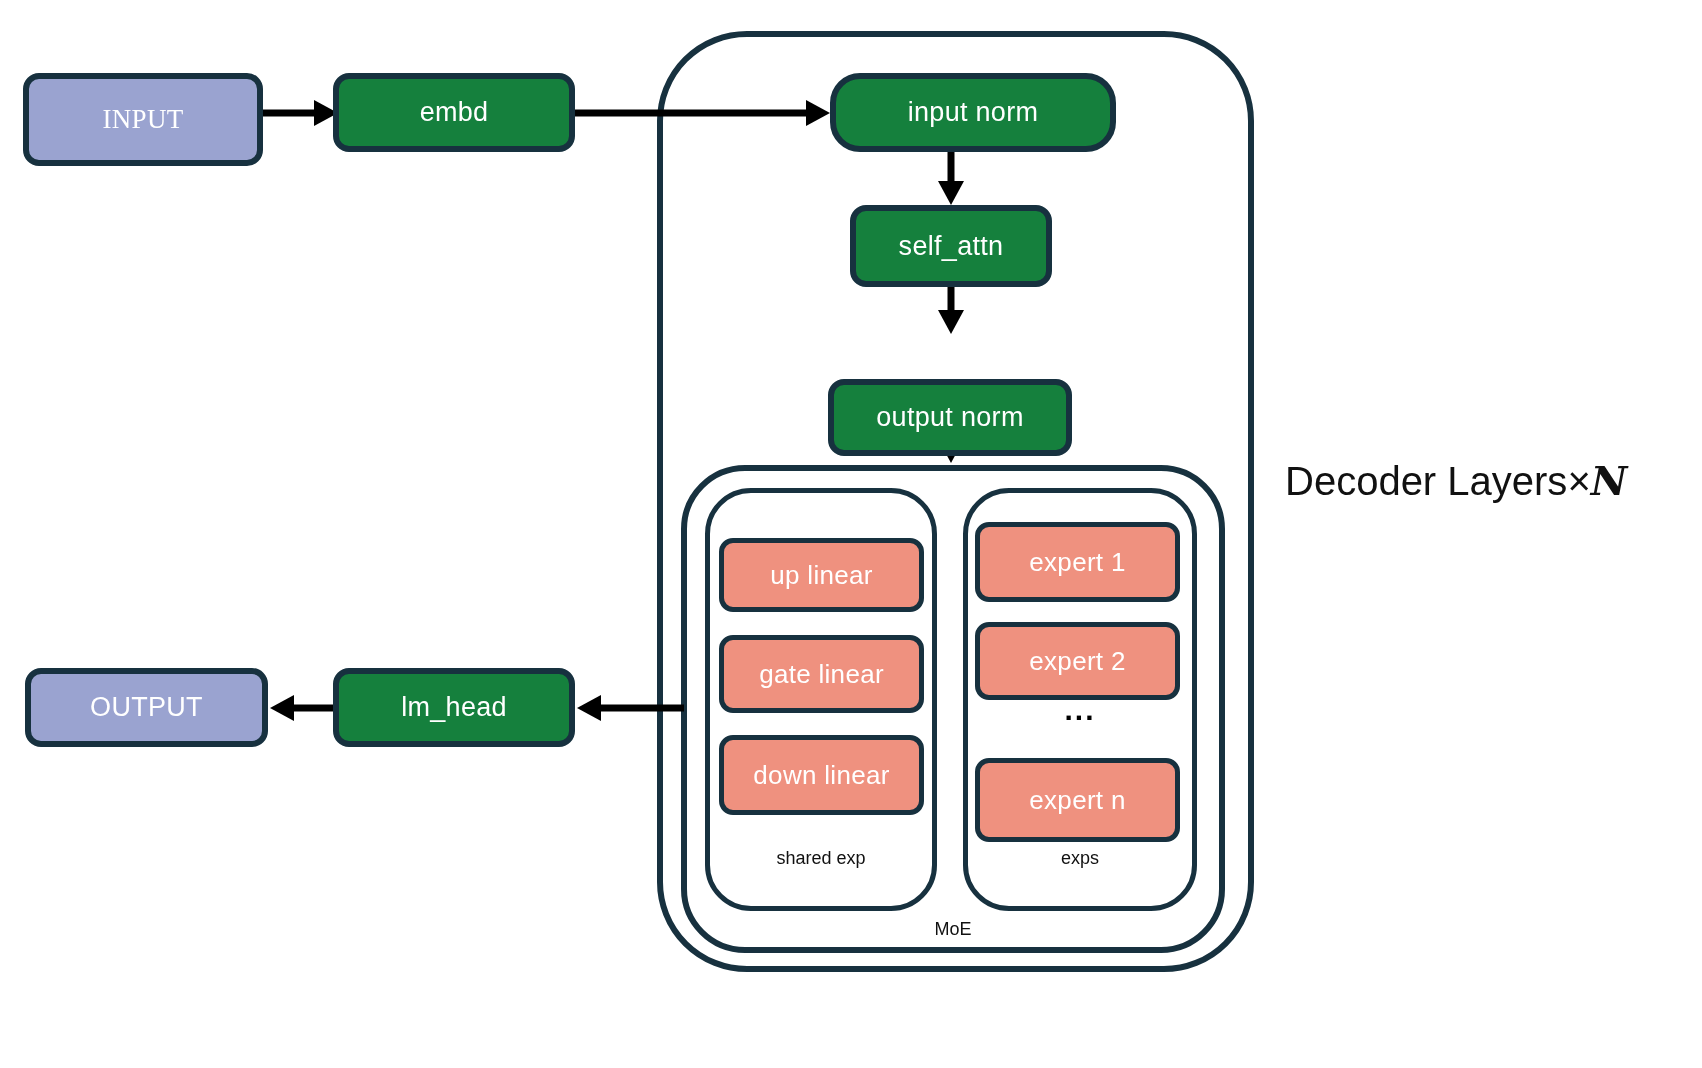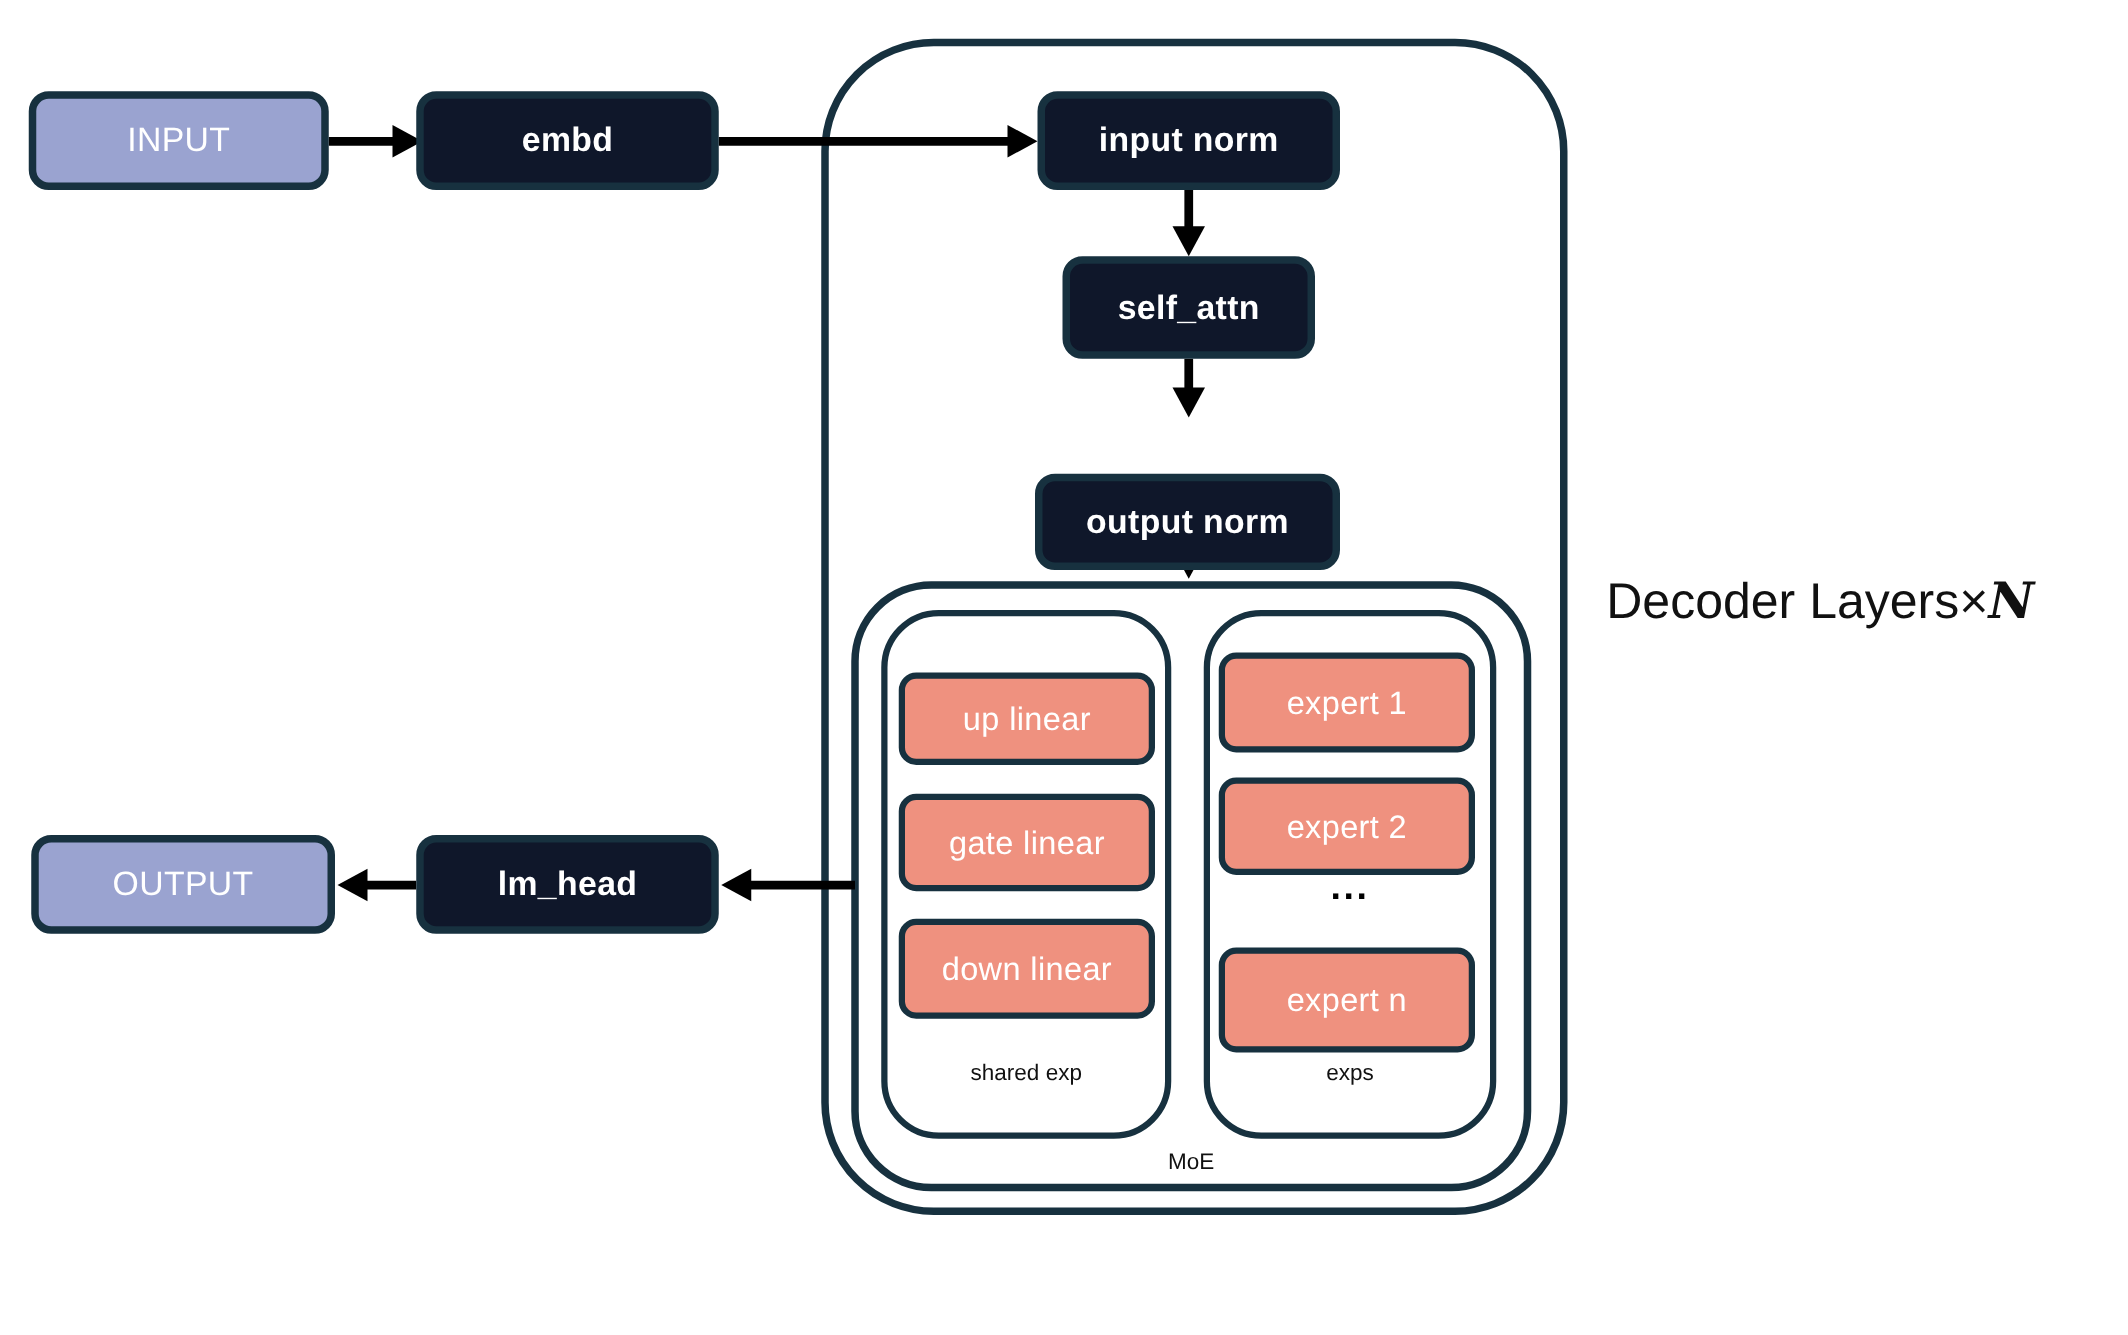--- a/index.html
+++ b/index.html
@@ -26,21 +26,21 @@
   
   .node{
     position:absolute;
     box-sizing:border-box;
     border:6px solid #17313F;
     border-radius:16px;
     display:flex;align-items:center;justify-content:center;
     color:#ffffff;font-size:27px;letter-spacing:0.3px;
     z-index:10;
   }
-  .salmon{background:#0f172a;font-weight:bold;}
+  .salmon{background:#15803d;}
   .purple{background:#9AA3D0;}
   .small-node{
     position:absolute;
     box-sizing:border-box;
     border:5px solid #17313F;
     border-radius:14px;
     background:#EF917F;
     display:flex;align-items:center;justify-content:center;
     color:#ffffff;font-size:26px;letter-spacing:0.3px;
   }
@@ -114,21 +114,21 @@
     <line x1="951" y1="412" x2="951" y2="441" stroke="#000" stroke-width="7"></line>
     <polygon points="938,439 964,439 951,463" fill="#000"></polygon>
 
     <line x1="684" y1="708" x2="599" y2="708" stroke="#000" stroke-width="7"></line>
     <polygon points="601,695 601,721 577,708" fill="#000"></polygon>
 
     <line x1="333" y1="708" x2="292" y2="708" stroke="#000" stroke-width="7"></line>
     <polygon points="294,695 294,721 270,708" fill="#000"></polygon>
   </svg>
 
-  <div class="node purple" style="left:23px;top:73px;width:240px;height:79px;">INPUT</div>
+  <div class="node purple" style="left:23px;top:73px;width:240px;height:93px;font-family:Liberation Serif, serif;">INPUT</div>
   <div class="node salmon" style="left:333px;top:73px;width:242px;height:79px;">embd</div>
-  <div class="node salmon" style="left:830px;top:73px;width:242px;height:79px;">input norm</div>
+  <div class="node salmon" style="left:830px;top:73px;width:286px;height:79px;border-radius:30px;">input norm</div>
   <div class="node salmon" style="left:850px;top:205px;width:202px;height:82px;">self_attn</div>
   <div class="node salmon" style="left:828px;top:335px;width:244px;height:77px;margin-top:44px;">output norm</div>
   <div class="node salmon" style="left:333px;top:668px;width:242px;height:79px;">lm_head</div>
   <div class="node purple" style="left:25px;top:668px;width:243px;height:79px;">OUTPUT</div>
 
 </div>
 
 </body></html>

